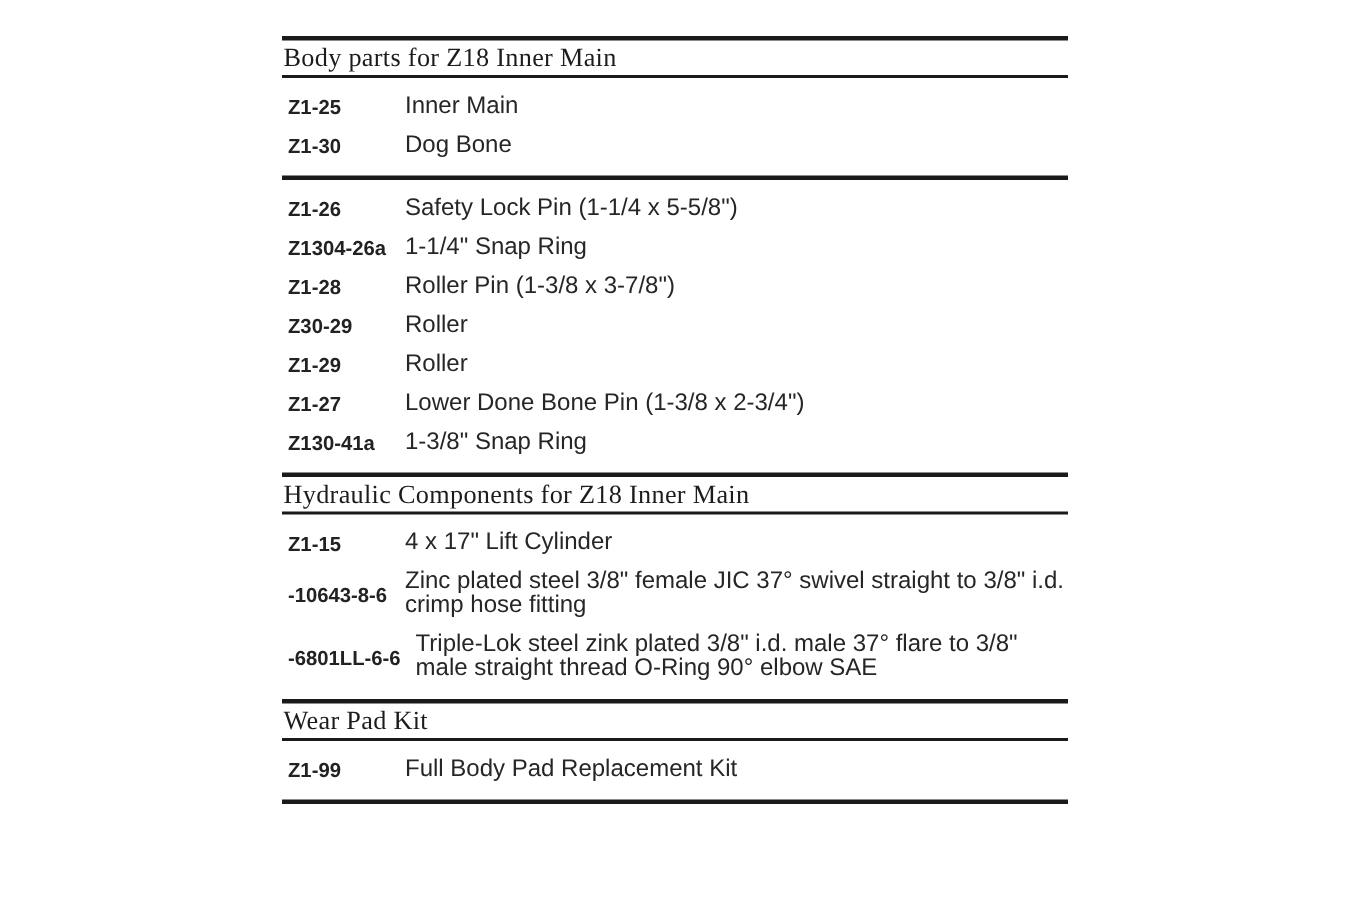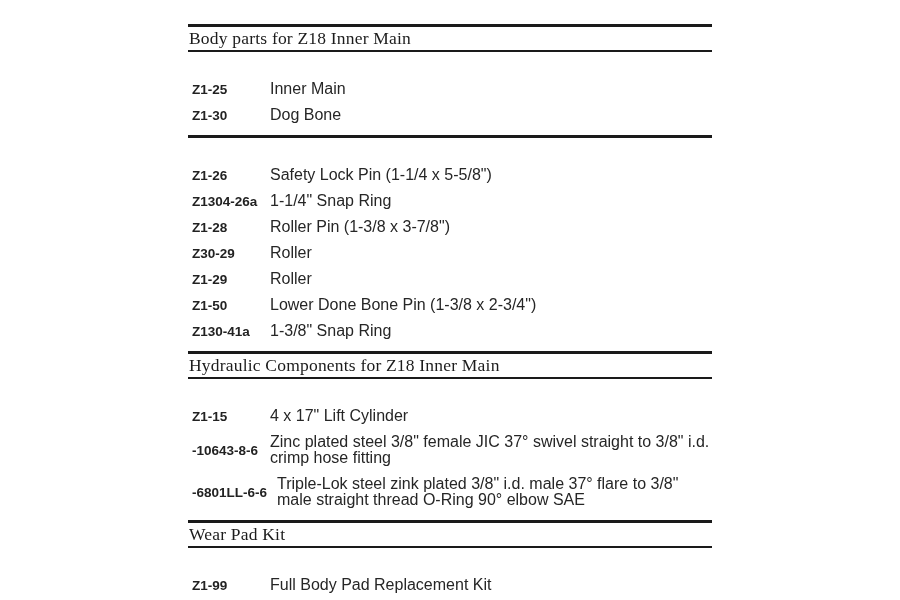--- a/index.html
+++ b/index.html
@@ -31,21 +31,21 @@
     font-weight: normal;
     font-size: 17.5px;
     line-height: 18px;
     color: #1c1c1c;
     margin: 0;
     padding: 2px 0 3px 1px;
     border-bottom: 2px solid #1a1a1a;
     letter-spacing: 0.2px;
   }
   .rows {
-    padding: 24px 0 7px 4px;
+    padding: 6px 0 7px 4px;
   }
   .row {
     display: flex;
     align-items: center;
     padding: 4.5px 0;
   }
   .pn {
     flex: 0 0 auto;
     min-width: 68px;
     padding-right: 10px;
@@ -102,21 +102,21 @@
         </div>
         <div class="row">
           <span class="pn">Z30-29</span>
           <span class="desc">Roller</span>
         </div>
         <div class="row">
           <span class="pn">Z1-29</span>
           <span class="desc">Roller</span>
         </div>
         <div class="row">
-          <span class="pn">Z1-50</span>
+          <span class="pn">Z1-27</span>
           <span class="desc">Lower Done Bone Pin (1-3/8 x 2-3/4")</span>
         </div>
         <div class="row">
           <span class="pn">Z130-41a</span>
           <span class="desc">1-3/8" Snap Ring</span>
         </div>
       </div>
     </div>
 
     <div class="section">

